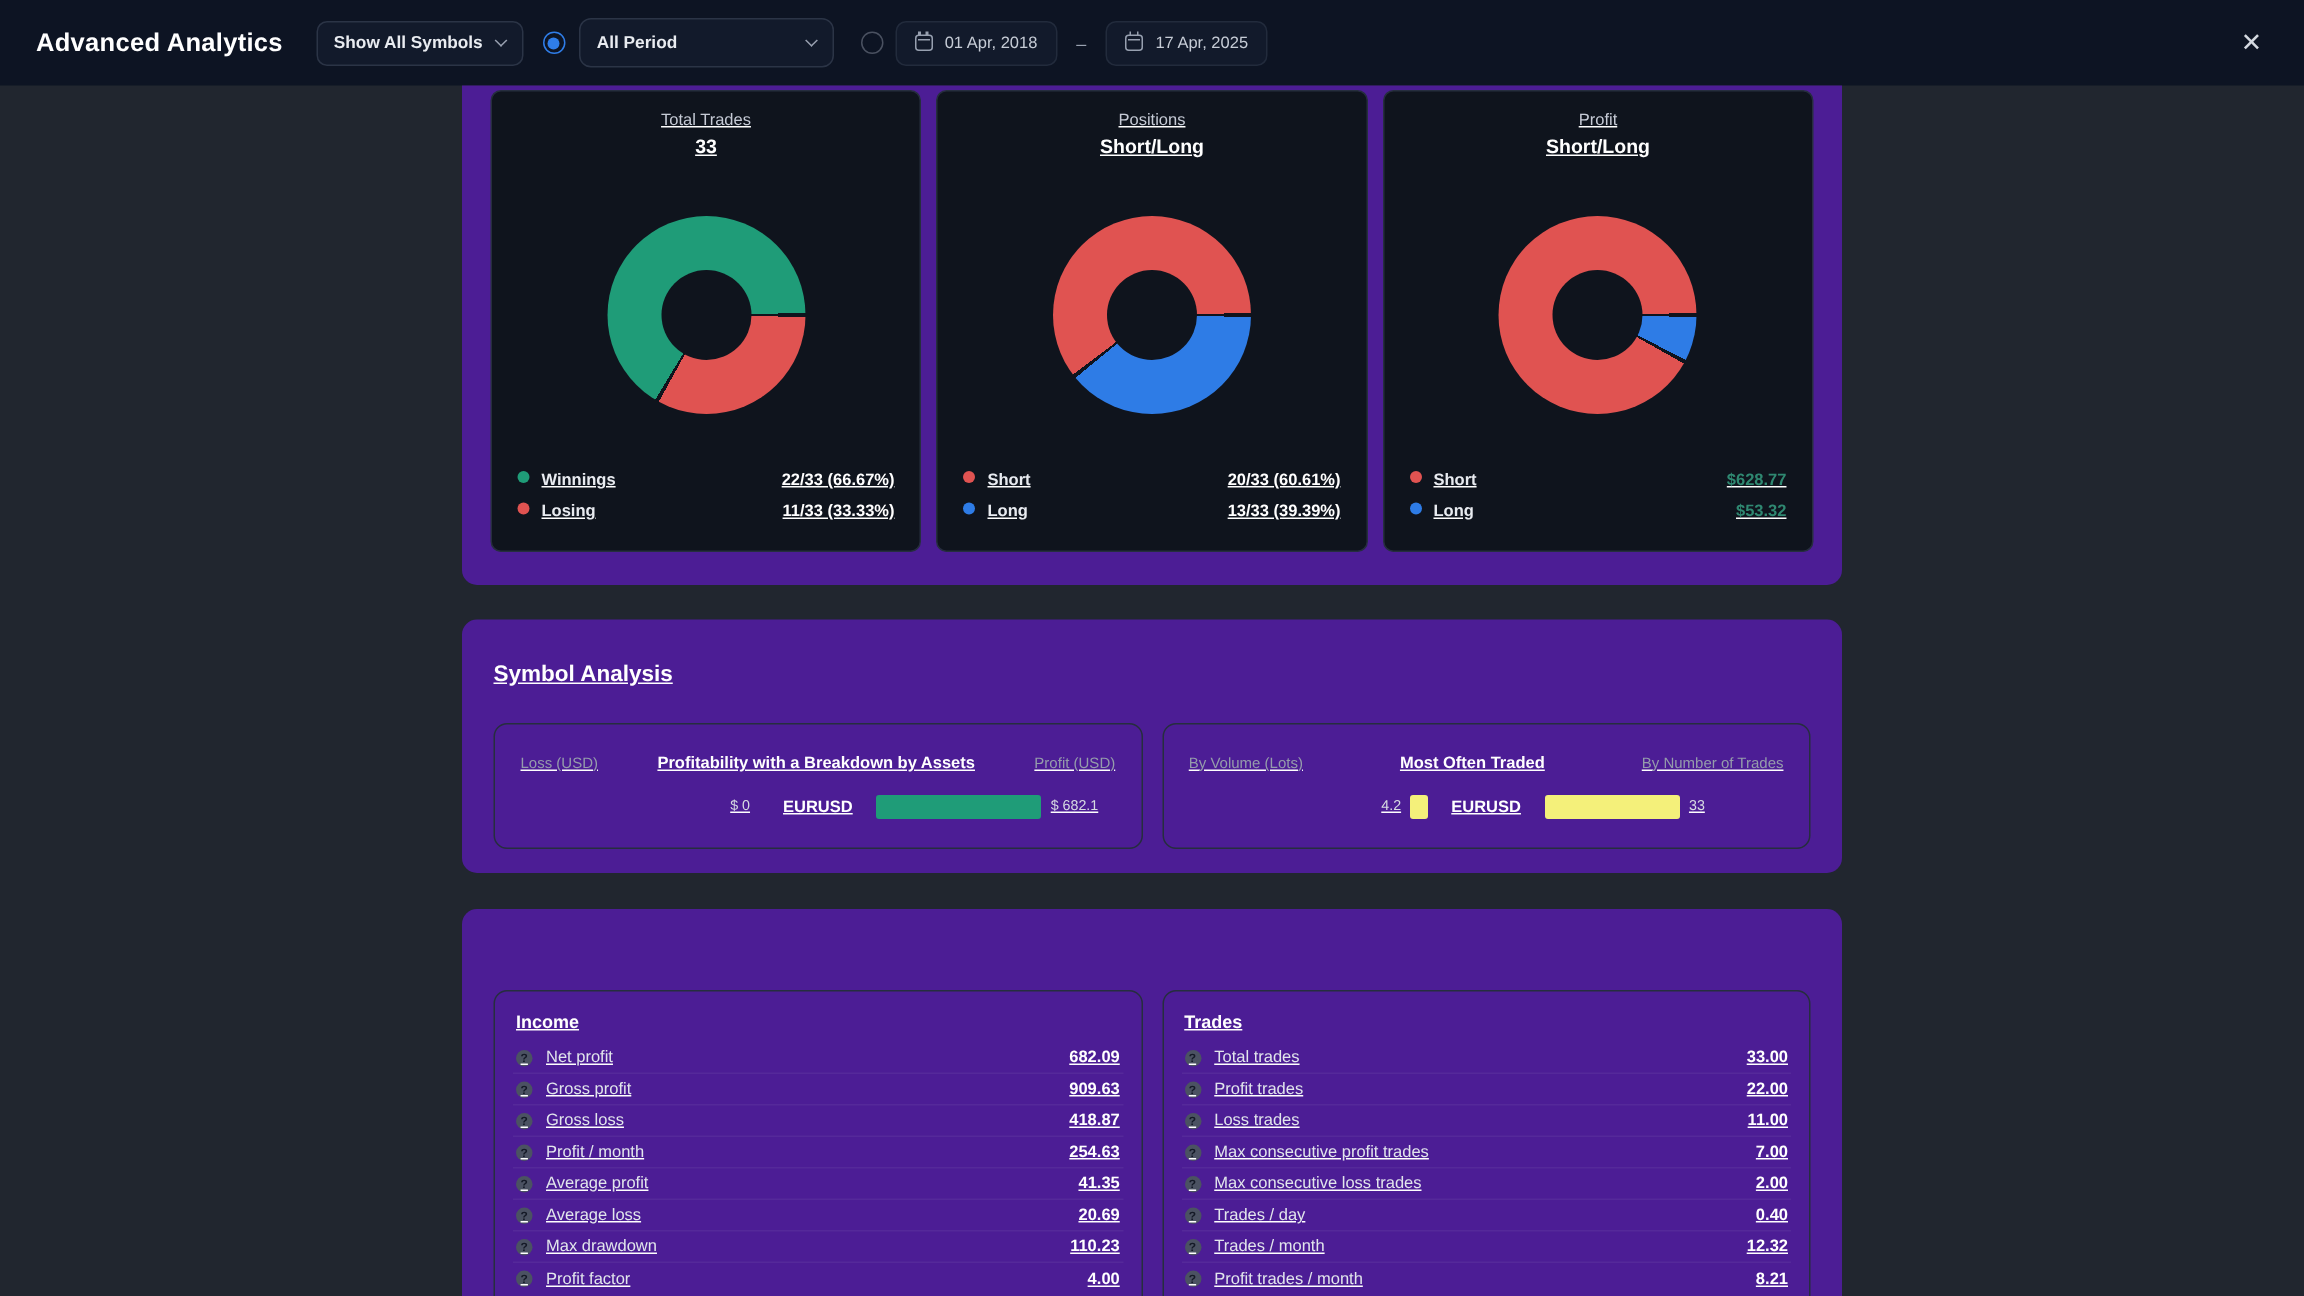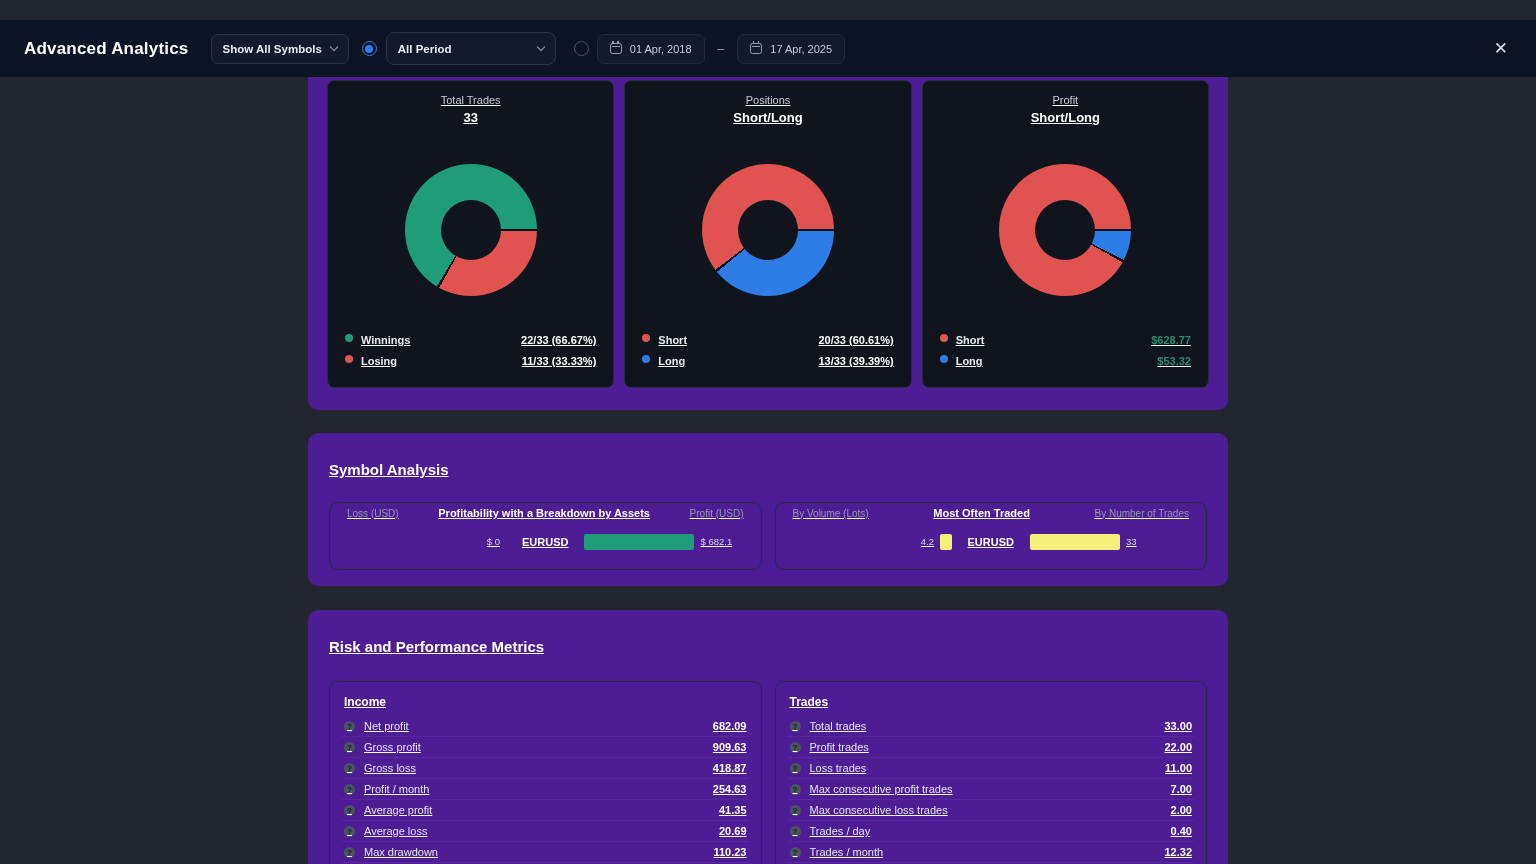--- a/index.html
+++ b/index.html
@@ -1,20 +1,20 @@
 <!DOCTYPE html>
 <html><head>
 <meta charset="utf-8">
 <style>
   * { margin:0; padding:0; box-sizing:border-box; }
   html,body { width:1536px; height:864px; overflow:hidden; }
   body { background:#21262f; font-family:"Liberation Sans", sans-serif; color:#fff; }
 
   
-  .topbar { height:57px; background:#0d1423; display:flex; align-items:center; padding:0 24px;margin-top:20px; }
+  .topbar { height:57px; background:#0d1423; display:flex; align-items:center; padding:0 24px; }
   .app-title { font-size:17px; font-weight:700; letter-spacing:.2px; color:#fff; }
   .dd { display:flex; align-items:center; height:30px; border:1px solid #2b3446; background:#121a2b;
         border-radius:7px; padding:0 11px; font-size:11.5px; font-weight:700; color:#e9ecf1; cursor:pointer;gap:24px; }
   .dd-symbols { margin-left:22px; gap:9px; }
   .dd-period { margin-left:9px; width:170px; height:33px; justify-content:space-between; border-radius:8px; }
   .chev { width:6px; height:6px; border-right:1.5px solid #99a1b1; border-bottom:1.5px solid #99a1b1;
           transform:rotate(45deg); margin-top:-3px; }
   .radio { width:15px; height:15px; border-radius:50%; border:1.5px solid #4a5160; margin-left:13px;
            position:relative; cursor:pointer; flex:none; }
   .radio.on { border-color:#2f7de8; }
@@ -45,21 +45,21 @@
   .legend { display:flex; flex-direction:column; gap:5px; }
   .lrow { display:flex; align-items:flex-start; font-size:11px; height:16px; }
   .ldot { width:8px; height:8px; border-radius:50%; margin-right:8px; flex:none; }
   .lname { color:#e8ebf0; font-weight:600; }
   .lval { margin-left:auto; color:#fff; font-weight:700; }
 
   
   .panel-sec { margin-top:23px; padding:28px 21px 16px; }
   .sec-title { font-size:15px; font-weight:700; color:#fff; }
   .mini-row { display:flex; gap:13px; margin-top:24px; }
-  .mini-card { flex:1; border:1px solid #262e3e; border-radius:9px; padding:4px 17px 19px; }
+  .mini-card { flex:1; border:1px solid #262e3e; border-radius:9px; padding:20px 17px 19px; }
   .mini-head { display:flex; justify-content:space-between; align-items:center; }
   .axis-label { font-size:10px; color:#959cab; }
   .mini-title { font-size:11px; font-weight:700; color:#fff; }
   .bar-row { display:grid; grid-template-columns:1fr auto 1fr; align-items:center; margin-top:14px; height:17px; }
   .bar-side { display:flex; align-items:center; gap:6px; }
   .bar-side.left { justify-content:flex-end; }
   .bar-sym { font-size:11px; font-weight:700; color:#fff; padding:0 16px; }
   .bar { height:16px; border-radius:2px; flex:none; }
   .bar-val { font-size:9.5px; color:#d7dbe2; white-space:nowrap; }
 
@@ -216,21 +216,20 @@
             <div class="bar" style="width: 90px; background: rgb(244, 240, 122);"></div>
             <span class="bar-val">33</span>
           </div>
         </div>
       </div>
 
     </div>
   </div>
 
   <div class="panel panel-sec" style="margin-top:24px; padding-bottom:24px;">
-    <div class="sec-title">Risk and Performance Metrics</div>
     <div class="tables-row">
 
       <div class="table-card">
         <div class="t-title">Income</div>
         <div>
 
         <div class="t-row">
             <span class="t-info">?</span>
             <span class="t-label">Net profit</span>
             <span class="t-val">682.09</span>

